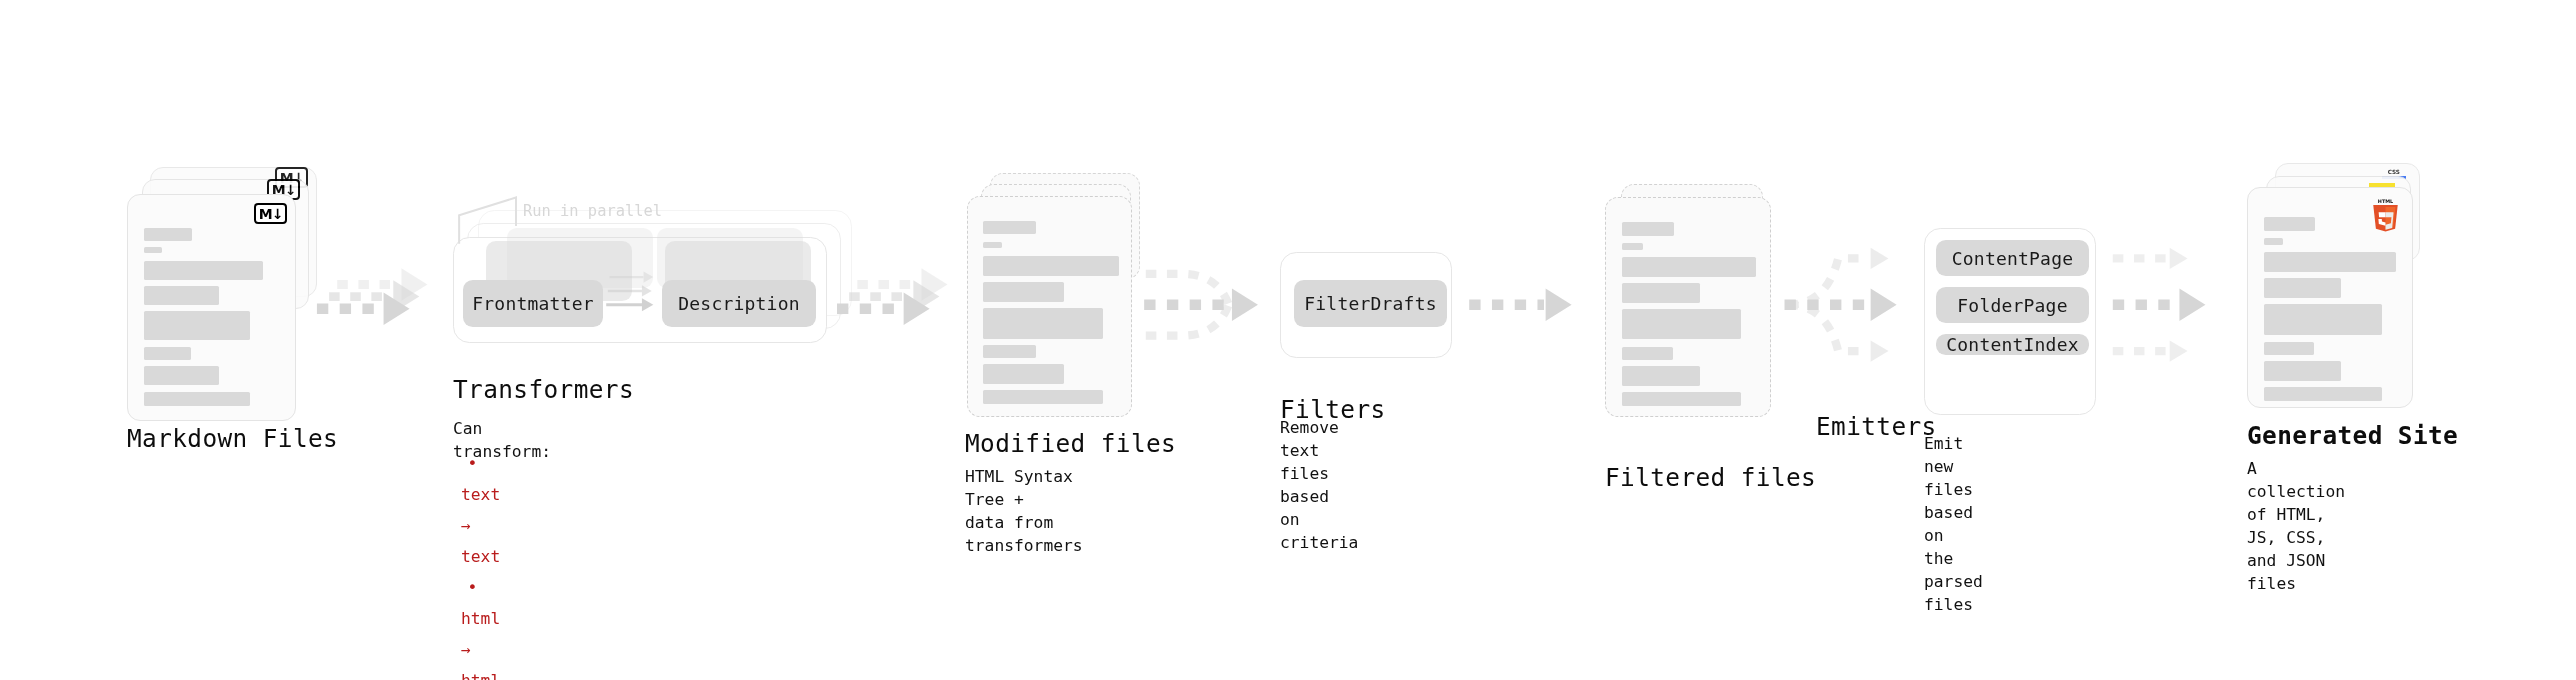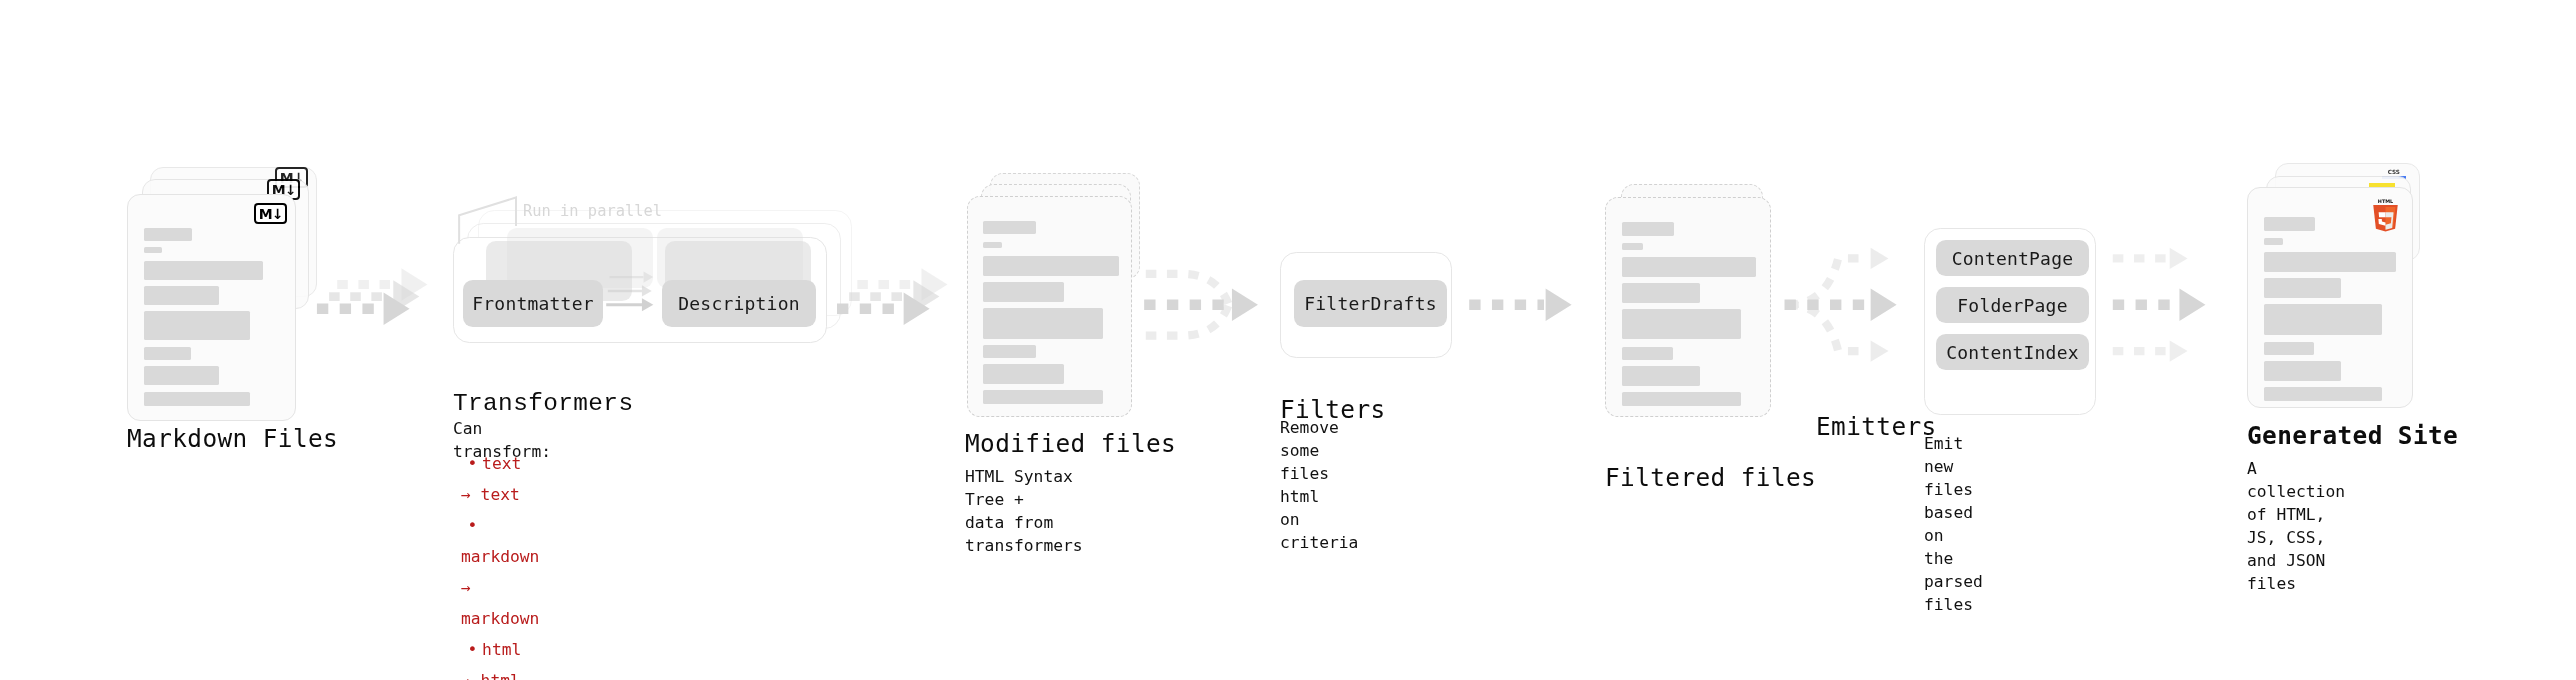--- a/index.html
+++ b/index.html
@@ -226,25 +226,24 @@
     <div class="pill ghost2" style="left:507px; top:228px; width:146px; height:60px;"></div>
     <div class="pill ghost2" style="left:657px; top:228px; width:146px; height:60px;"></div>
     <div class="pill ghost1" style="left:486px; top:241px; width:146px; height:60px;"></div>
     <div class="pill ghost1" style="left:665px; top:241px; width:146px; height:60px;"></div>
 
     <div class="pill" style="left:463px; top:280px; width:140px; height:47px;">Frontmatter</div>
     <div class="pill" style="left:662px; top:280px; width:154px; height:47px;">Description</div>
 
     <div class="parallel-label" style="left:523px; top:202px;">Run in parallel</div>
 
-    <div class="stage-title" style="left:453px; top:390px;font-family:Liberation Mono, monospace;">Transformers</div>
+    <div class="stage-title" style="left:453px; top:375px;">Transformers</div>
     <div class="sub-head" style="left:453px; top:417px;">Can transform:</div>
     <ul class="bullets" style="left:453px; top:440px;">
       <li>text → text</li>
-      <li>markdown → markdown</li>
       <li>html → html</li>
     </ul>
   </div>
 
   <div class="stage">
     <div class="card-stack">
       <div class="file-card dashed back2" style="left:990px; top:173px; width:150px; height:106px;"></div>
       <div class="file-card dashed back1" style="left:981px; top:184px; width:150px; height:106px;"></div>
       <div class="file-card dashed" style="left:967px; top:196px; width:165px; height:221px;">
         <div class="skel" style="left:14.6px; top:24.4px; width:53px; height:13px;"></div>
@@ -259,21 +258,21 @@
     </div>
     <div class="stage-title" style="left:965px; top:429px;">Modified files</div>
     <div class="stage-sub" style="left:965px; top:465px;">HTML Syntax Tree +
 data from transformers</div>
   </div>
 
   <div class="stage">
     <div class="group-box" style="left:1280px; top:252px; width:172px; height:106px;"></div>
     <div class="pill" style="left:1294px; top:280px; width:153px; height:47px;">FilterDrafts</div>
     <div class="stage-title" style="left:1280px; top:375px;margin-top:20px;">Filters</div>
-    <div class="stage-sub" style="left:1280px; top:416px;">Remove some files html
+    <div class="stage-sub" style="left:1280px; top:416px;">Remove text files based
 on criteria</div>
   </div>
 
   <div class="stage">
     <div class="card-stack">
       <div class="file-card dashed back1" style="left:1621px; top:184px; width:142px; height:98px;"></div>
       <div class="file-card dashed" style="left:1605px; top:197px; width:166px; height:220px;">
         <div class="skel" style="left:16.3px; top:24.4px; width:52px; height:14px;"></div>
         <div class="skel" style="left:16.3px; top:45px; width:20.3px; height:6.5px;"></div>
         <div class="skel" style="left:16.3px; top:59px; width:134px; height:19.5px;"></div>
@@ -284,21 +283,21 @@
         <div class="skel" style="left:16.3px; top:194px; width:119px; height:14px;"></div>
       </div>
     </div>
     <div class="stage-title" style="left:1605px; top:429px;margin-top:34px;">Filtered files</div>
   </div>
 
   <div class="stage">
     <div class="group-box" style="left:1924px; top:228px; width:172px; height:187px;"></div>
     <div class="pill" style="left:1936px; top:240px; width:153px; height:36px;">ContentPage</div>
     <div class="pill" style="left:1936px; top:287px; width:153px; height:36px;">FolderPage</div>
-    <div class="pill" style="left:1936px; top:334px; width:153px; height:36px;">ContentIndex</div>
+    <div class="pill" style="left:1936px; top:334px; width:153px; height:21px;">ContentIndex</div>
     <div class="stage-title" style="left:1816px; top:392px;margin-top:20px;">Emitters</div>
     <div class="stage-sub" style="left:1924px; top:432px;">Emit new files based on
 the parsed files</div>
   </div>
 
   <div class="stage">
     <div class="card-stack">
 
       <div class="file-card back2" style="left:2275px; top:163px; width:145px; height:98px;">
         <div class="css-badge" style="right:13px; top:4.9px;">

